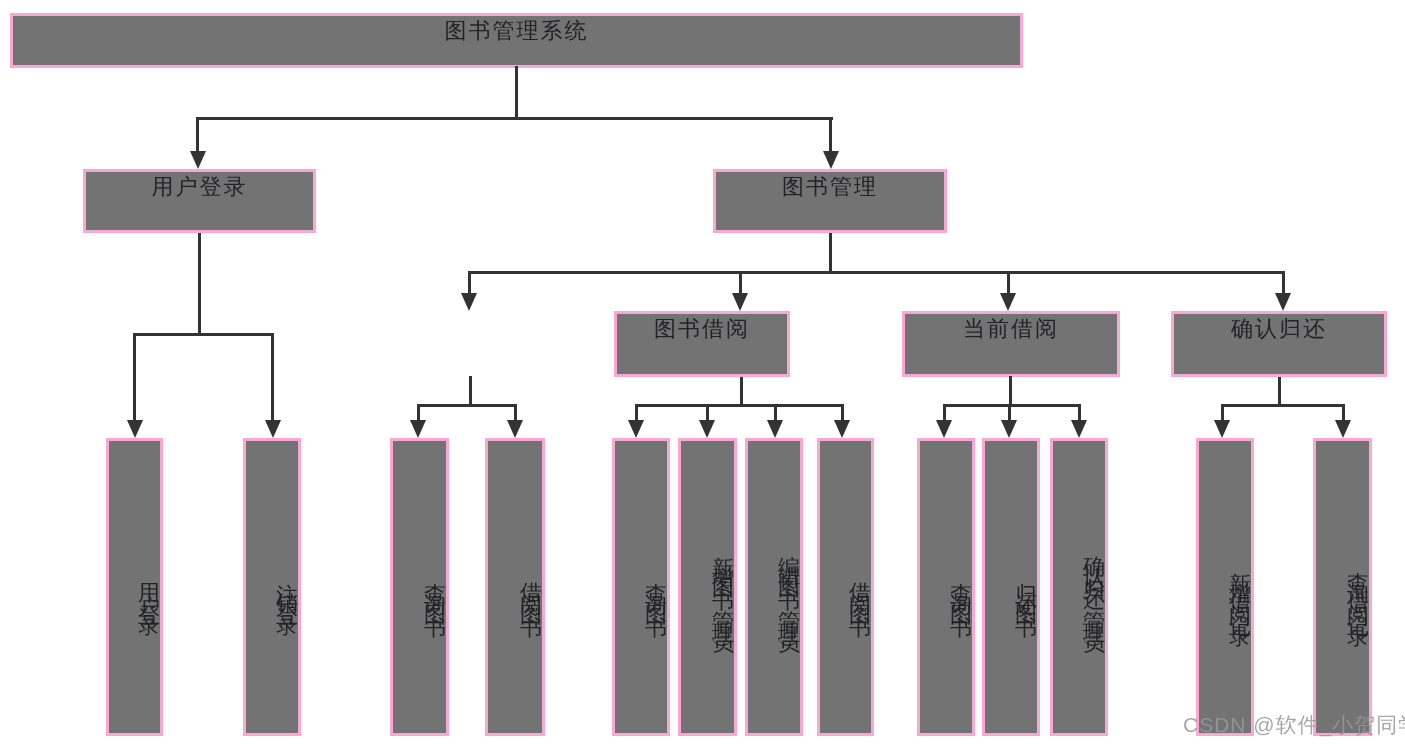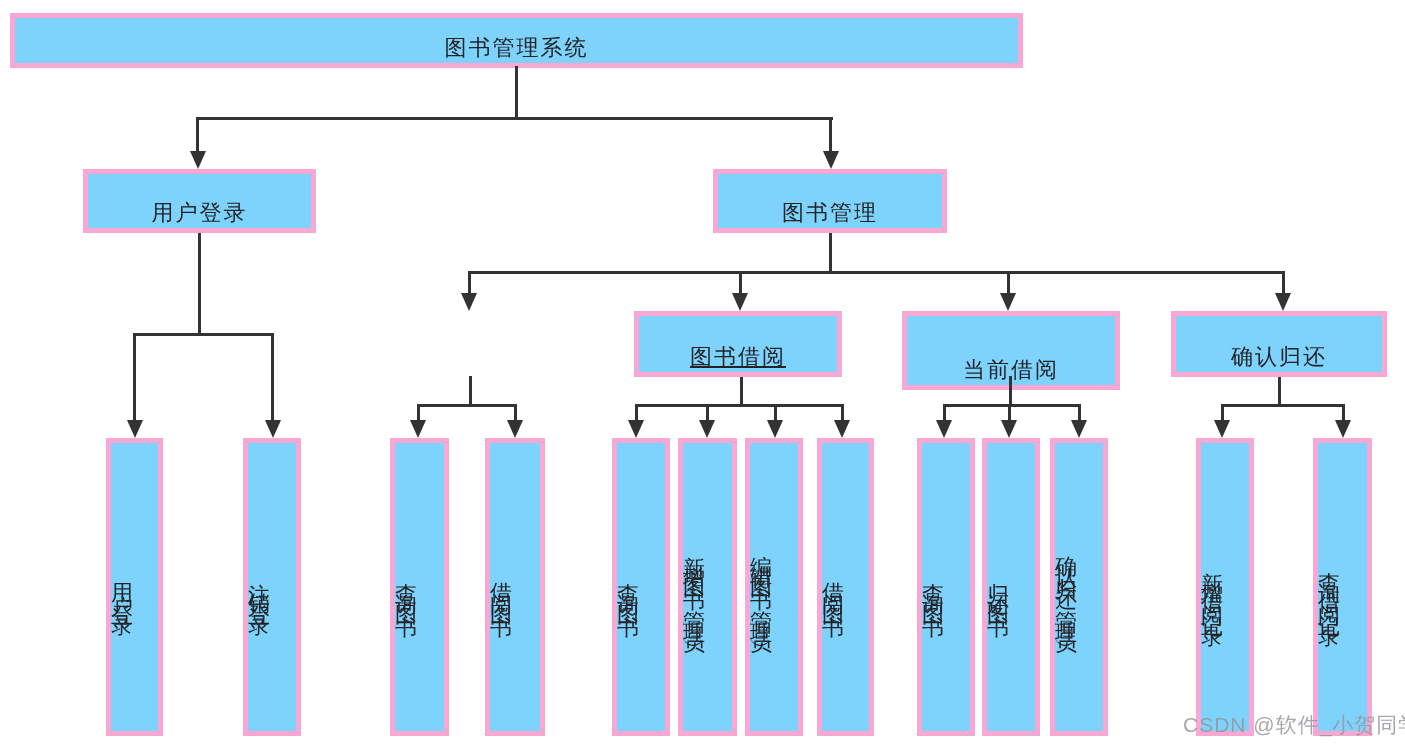--- a/index.html
+++ b/index.html
@@ -1,22 +1,22 @@
 <!DOCTYPE html>
 <html><head>
 <meta charset="utf-8">
 <style>
   html,body{margin:0;padding:0;background:#fff;}
   .stage{
     position:relative;width:1405px;height:747px;background:#fff;
     font-family:"Liberation Sans","DejaVu Sans",sans-serif;color:#232327;overflow:hidden;
   }
   .box{
-    position:absolute;box-sizing:border-box;border:5px solid #f9a8d4;background:#7dd3fc;
-    display:flex;align-items:flex-end;justify-content:center;
+    position:absolute;box-sizing:border-box;border:3px solid #f9a8d4;background:#737373;
+    display:flex;align-items:flex-start;justify-content:center;
     font-size:22px;letter-spacing:2px;white-space:nowrap;
   }
   .leaf{
     writing-mode:vertical-rl;text-orientation:upright;
     font-size:22px;letter-spacing:11px;line-height:1;
     padding:4px 0;white-space:normal;
   }
   .vline{position:absolute;width:3px;background:#333;}
   .hline{position:absolute;height:3px;background:#333;}
   .ah{position:absolute;width:0;height:0;
@@ -61,24 +61,24 @@
   <div class="hline" style="left:468px;top:271px;width:817px;"></div>
   <div class="vline" style="left:468px;top:271px;height:24px;"></div>
   <div class="ah" style="left:461px;top:293px;"></div>
   <div class="vline" style="left:739px;top:271px;height:24px;"></div>
   <div class="ah" style="left:732px;top:293px;"></div>
   <div class="vline" style="left:1007px;top:271px;height:24px;"></div>
   <div class="ah" style="left:1000px;top:293px;"></div>
   <div class="vline" style="left:1282px;top:271px;height:24px;"></div>
   <div class="ah" style="left:1275px;top:293px;"></div>
 
-  <div class="box" style="left:634px;top:311px;width:208px;height:66px;text-decoration:underline;">
+  <div class="box" style="left:614px;top:311px;width:176px;height:66px;">
     <span>图书借阅</span>
   </div>
-  <div class="box" style="left:902px;top:311px;width:218px;height:79px;">
+  <div class="box" style="left:902px;top:311px;width:218px;height:66px;">
     <span>当前借阅</span>
   </div>
   <div class="box" style="left:1171px;top:311px;width:216px;height:66px;">
     <span>确认归还</span>
   </div>
 
   <div class="vline" style="left:469px;top:376px;height:31px;"></div>
   <div class="hline" style="left:417px;top:404px;width:100px;"></div>
   <div class="vline" style="left:417px;top:404px;height:18px;"></div>
   <div class="ah" style="left:410px;top:420px;"></div>

